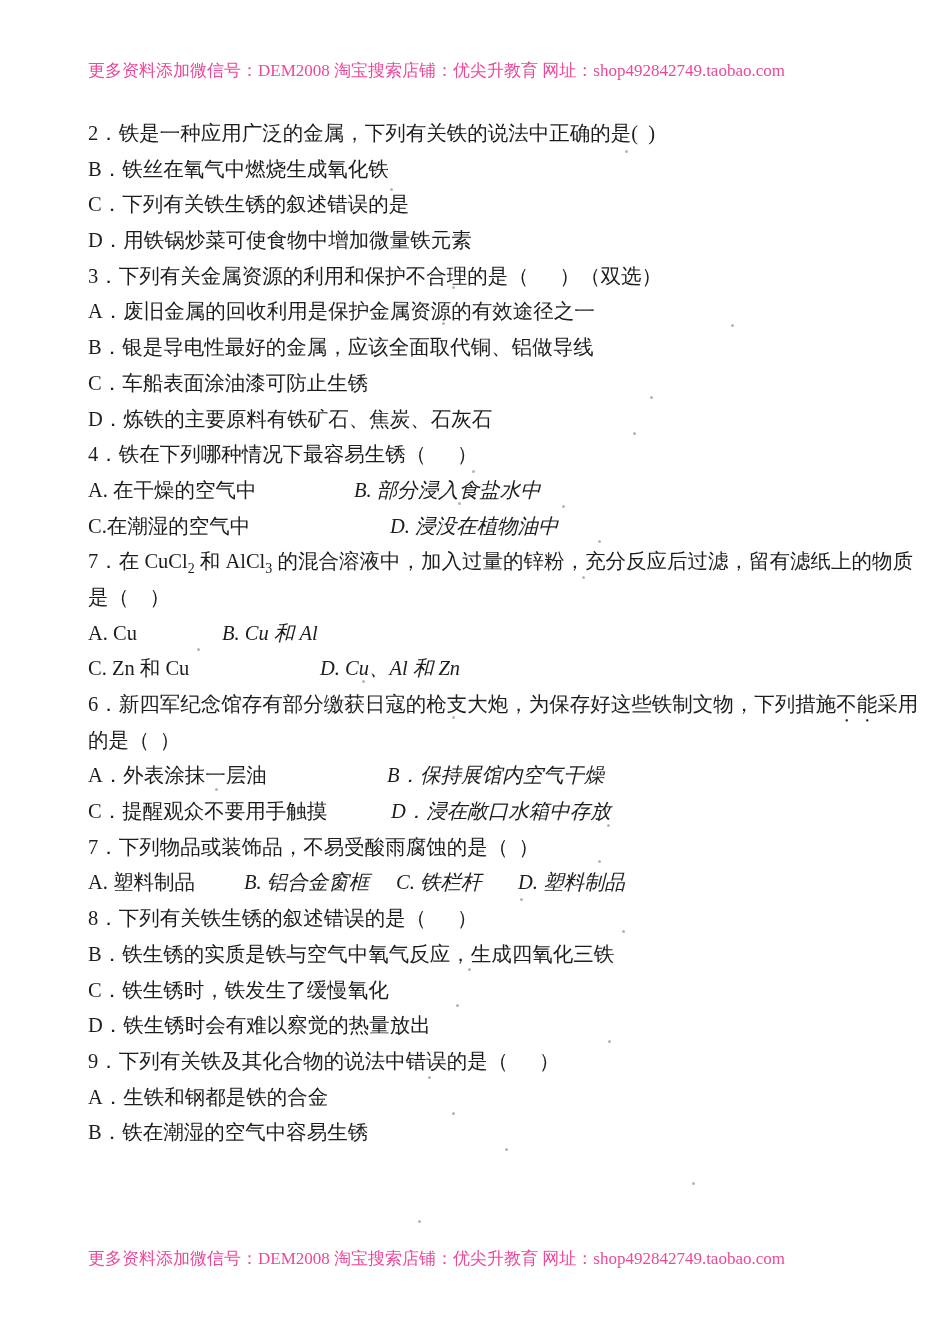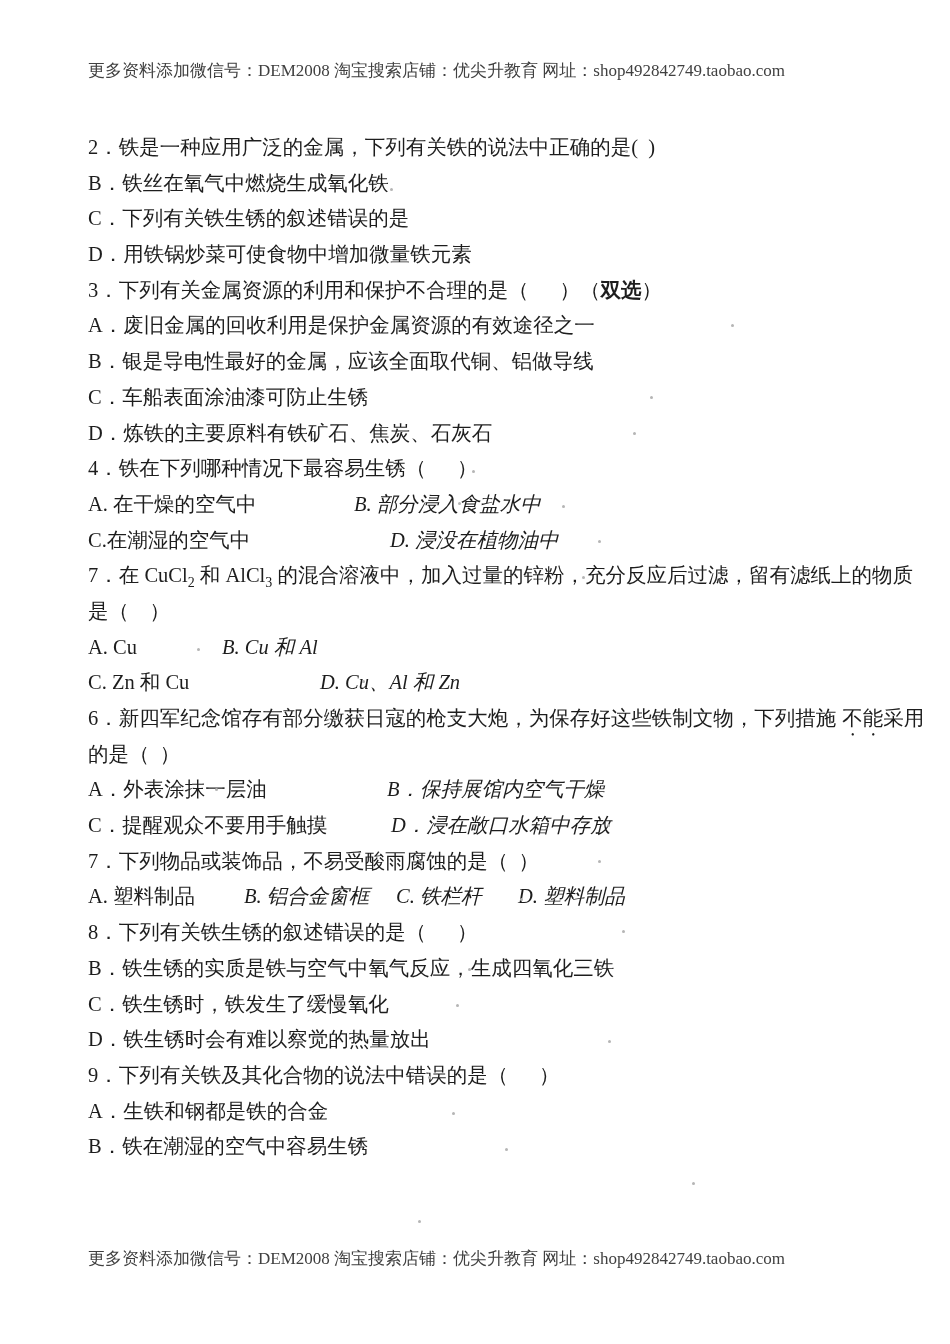--- a/index.html
+++ b/index.html
@@ -3,41 +3,40 @@
 <meta charset="utf-8">
 <style>
   html,body{margin:0;padding:0;}
   body{
     width:950px;height:1344px;position:relative;background:#ffffff;
     font-family:"Liberation Serif","DejaVu Serif",serif;
     color:#1d1d1d;overflow:hidden;
   }
   .hdr,.ftr{
     position:absolute;left:88px;font-size:17px;line-height:22px;
-    white-space:pre;color:#404040;
+    white-space:pre;color:#ec4899;
   }
   .hdr{top:60px;}
   .ftr{top:1248px;}
   .content{
-    position:absolute;left:88px;top:130px;width:830px;
+    position:absolute;left:88px;top:116px;width:830px;
     font-size:20.5px;
   }
   .line{
     position:relative;height:35.7px;line-height:35.7px;
     white-space:pre;
   }
   .abs{position:absolute;top:0;font-style:italic;}
-  b{font-weight:bold;text-align:center;}
+  b{font-weight:normal;text-align:center;}
   sub{font-size:14px;line-height:0;}
   .emph{
     -webkit-text-emphasis:filled dot;
     -webkit-text-emphasis-position:under right;
     text-emphasis:filled dot;
     text-emphasis-position:under right;
-    margin-left:6px;
   }
   .dot{
     position:absolute;width:3px;height:3px;border-radius:50%;
     background:#b5b5b5;
   }
 </style>
 </head>
 <body>
 
 <div class="hdr">更多资料添加微信号：DEM2008 淘宝搜索店铺：优尖升教育 网址：shop492842749.taobao.com</div>

